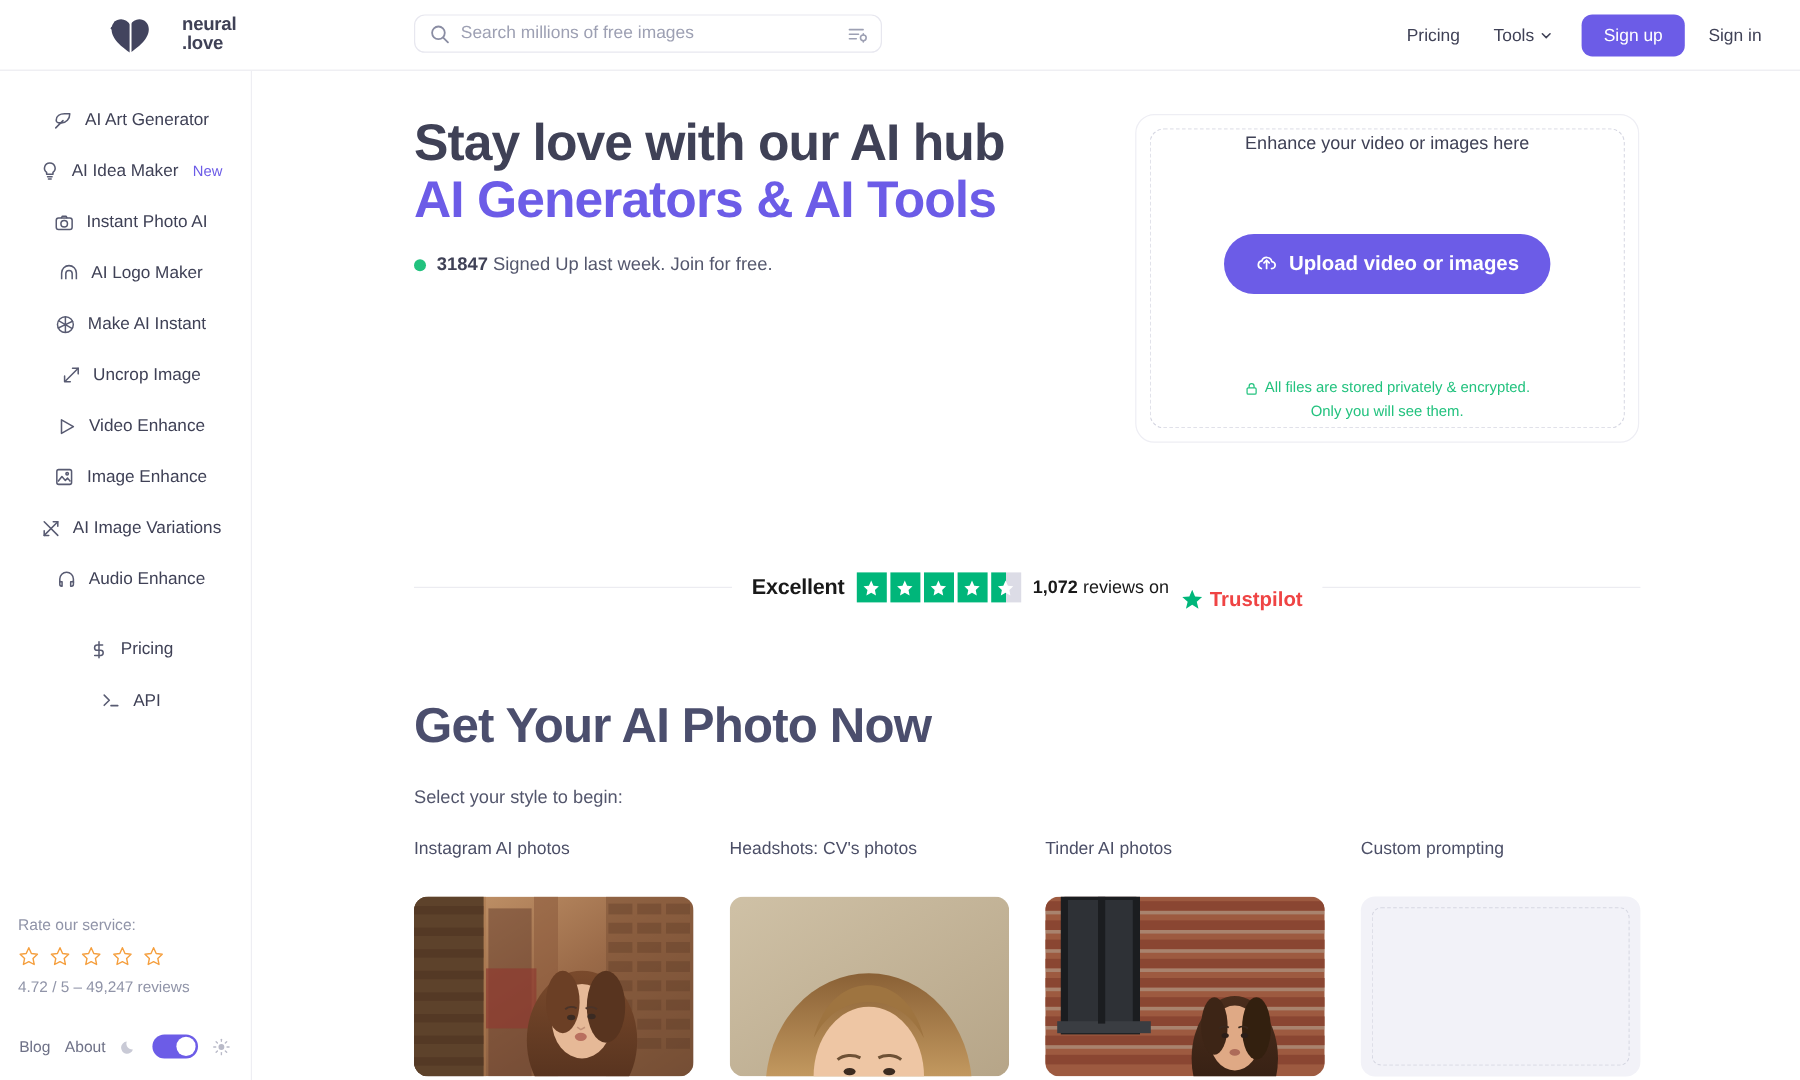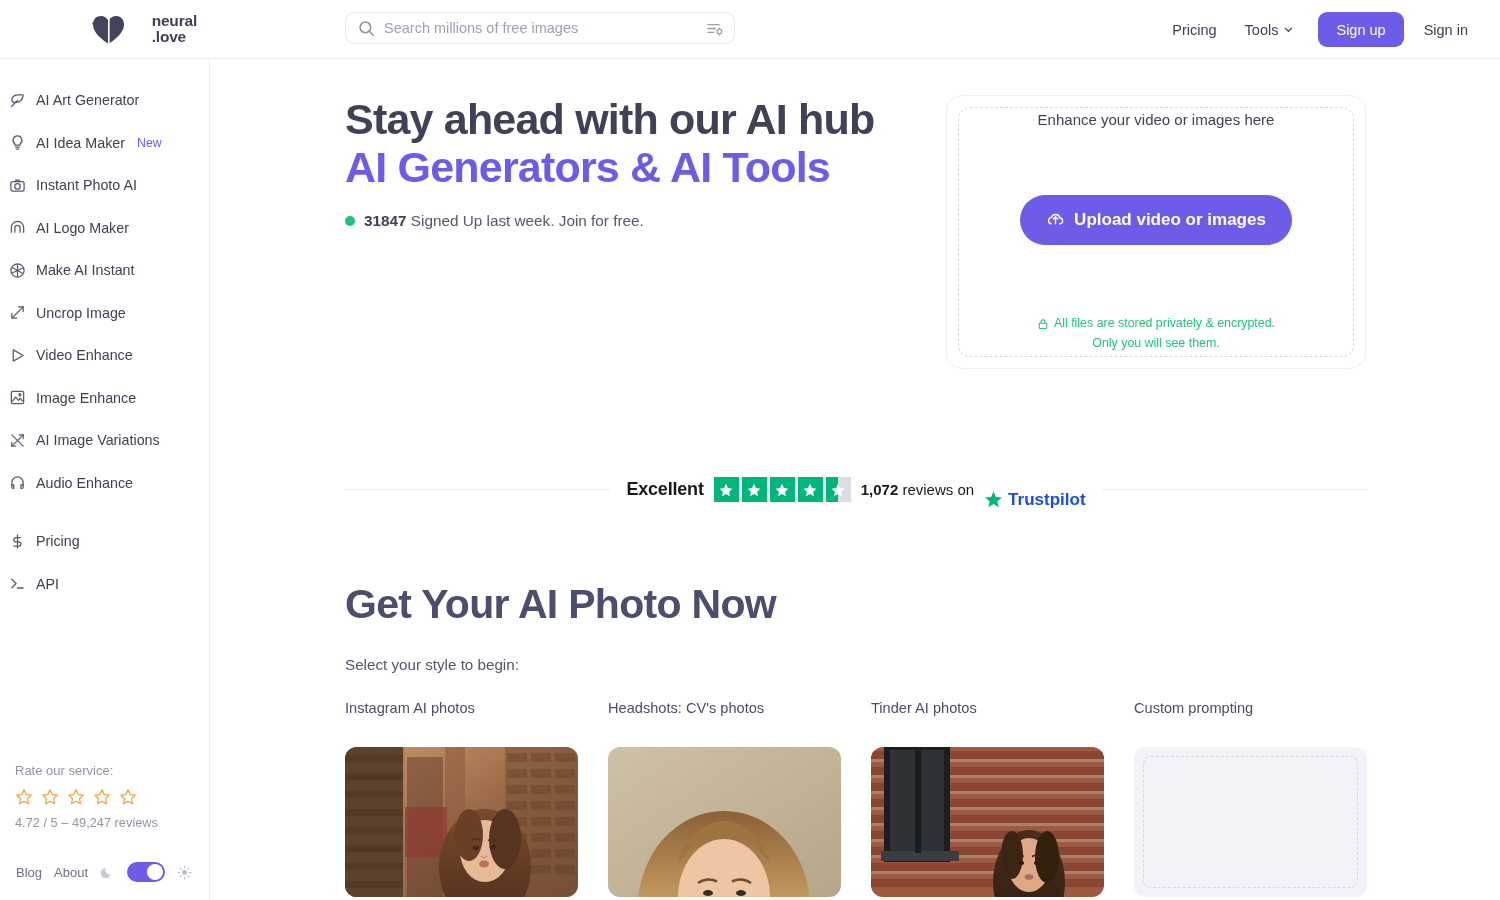--- a/index.html
+++ b/index.html
@@ -81,20 +81,21 @@
     border-right: 1px solid #eeeef3;
     background: #fff;
     padding-top: 26px;
   }
   .nav-item {
     display: flex; align-items: center; gap: 10px;
     height: 30px; padding-left: 9px;
     font-size: 14.3px; color: #3f4156;
     text-decoration: none; cursor: pointer;
     margin-bottom: 12.5px;
+    justify-content: center;
   }
   .nav-item .ico { width: 17px; height: 17px; flex: 0 0 17px; color: #585b72; }
   .badge-new {
     color: #6c5ce7; font-size: 12.3px; font-weight: 500;
     margin-left: 2px;
   }
   .nav-gap { height: 16px; }
 
   .rate-block { position: absolute; left: 15px; bottom: 70px; width: 190px; }
   .rate-title { font-size: 13px; color: #9094a8; margin-bottom: 10px; }
@@ -180,21 +181,21 @@
   }
   .tp-word { font-size: 18px; font-weight: 700; color: #191919; letter-spacing: -0.2px; }
   .tp-stars { display: flex; gap: 3px; }
   .tp-star {
     width: 25px; height: 25px; background: #00b67a;
     display: flex; align-items: center; justify-content: center;
   }
   .tp-star.half { background: linear-gradient(90deg,#00b67a 50%,#dcdce6 50%); }
   .tp-reviews { font-size: 15px; color: #191919; }
   .tp-reviews b { font-weight: 700; }
-  .tp-brand { display: flex; align-items: center; gap: 5px; font-size: 17px; font-weight: 700; color: #1d4ed8; margin-top: 20px; }
+  .tp-brand { display: flex; align-items: center; gap: 5px; font-size: 17px; font-weight: 700; color: #ef4444; margin-top: 20px; }
 
   
   .photo-sec { position: absolute; left: 135px; top: 522px; width: 1022px; }
   .sec-h2 {
     font-size: 41px; font-weight: 700; letter-spacing: -0.7px;
     color: #4b4e6d; margin-bottom: 28px;
   }
   .sec-p {
     font-size: 15.2px; color: #53566c; line-height: 1.62;
     max-width: 1020px; margin-bottom: 22px;
@@ -466,21 +467,21 @@
             <line x1="4.5" y1="11.5" x2="3.3" y2="12.7"></line>
         </svg>
       </span>
     </div>
   </div>
 
   <div class="main">
 
     <div class="hero">
       <h1 class="hero-h1">
-        <span>Stay ahead with our AI hub</span>
+        <span>Stay love with our AI hub</span>
         <span class="accent">AI Generators &amp; AI Tools</span>
       </h1>
       <div class="hero-sub">
         <span class="dot-live"></span>
         <span><b>31847</b>
         <span>Signed Up last week. Join for free.</span></span>
       </div>
     </div>
 
     <div class="upload-card">

